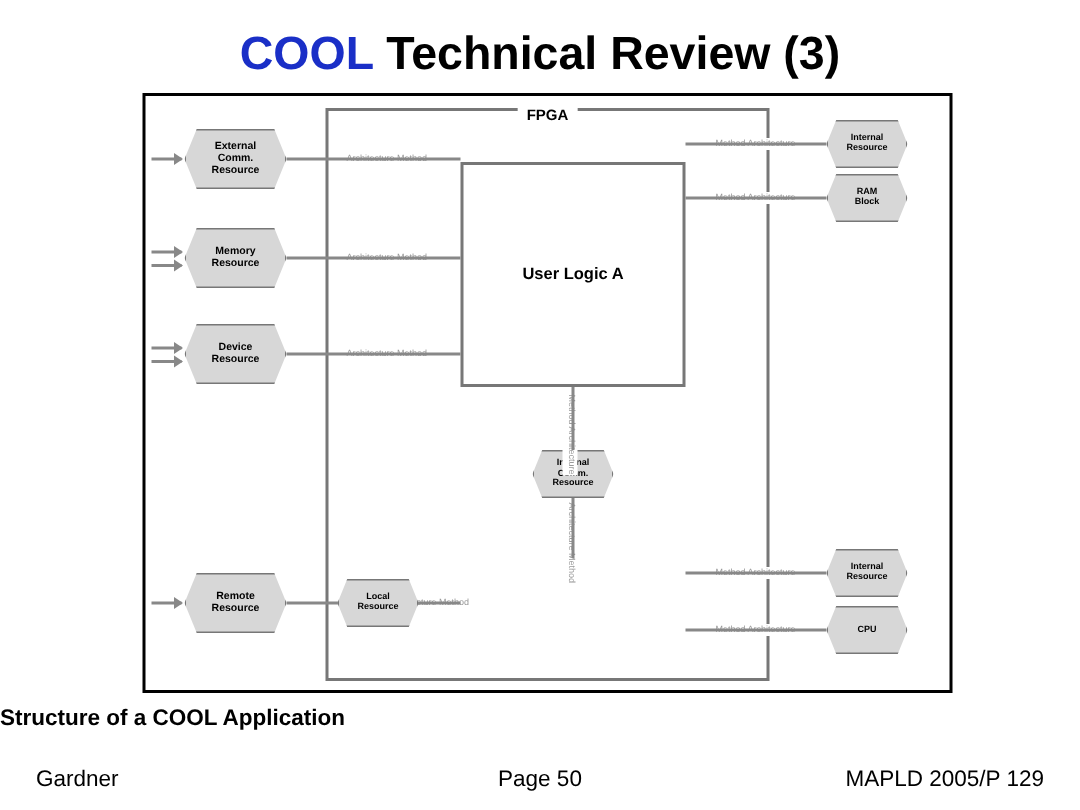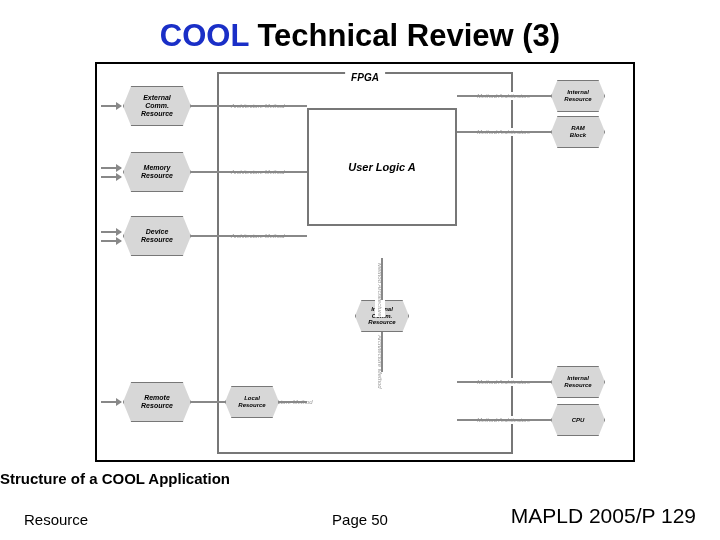--- a/index.html
+++ b/index.html
@@ -20,21 +20,20 @@
   }
   .title .cool { color: #1a2fc7; }
   .diagram-frame {
     position: absolute;
     left: 95px;
     top: 62px;
     width: 540px;
     height: 400px;
     border: 2px solid #000;
     background: #fff;
-    font-style: italic;
   }
   .diagram {
     position: absolute;
     inset: 0;
   }
   
   .fpga-box {
     position: absolute;
     left: 120px;
     top: 8px;
@@ -149,38 +148,38 @@
     left: 0;
     width: 100%;
     bottom: 12px;
     text-align: center;
     font-size: 15px;
   }
   .footer-right {
     position: absolute;
     right: 24px;
     bottom: 12px;
-    font-size: 21px;
+    font-size: 15px;
   }
 </style>
 </head>
 <body>
 
 <div class="title">
   <span class="cool">COOL</span><span> Technical Review (3)</span>
 </div>
 
 <div class="diagram-frame">
   <div class="diagram">
 
     <div class="fpga-box">
       <div class="fpga-label">FPGA</div>
     </div>
 
-    <div class="userlogic" style="left:210px; top:44px; width:150px; height:118px;">User Logic A</div>
+    <div class="userlogic" style="left:210px; top:44px; width:150px; height:150px;">User Logic A</div>
 
 
     <div class="hex" style="left:26px; top:22px;">
         <span style="white-space:pre;">External
 Comm.
 Resource</span>
       </div>
     <div class="hex" style="left:26px; top:88px;">
         <span style="white-space:pre;">Memory
 Resource</span>
@@ -249,15 +248,15 @@
     <div class="bridge vert" style="left:278px; top:198px;">Method Architecture</div>
     <div class="bridge vert" style="left:278px; top:270px;">Architecture Method</div>
     <div class="line-v" style="left:284px; top:194px; height:42px;"></div>
     <div class="line-v" style="left:284px; top:268px; height:40px;"></div>
 
   </div>
 </div>
 
 <div class="caption">Structure of a COOL Application</div>
 
-<div class="footer-left">Resource</div>
+<div class="footer-left">Gardner</div>
 <div class="footer-center">Page 50</div>
 <div class="footer-right">MAPLD 2005/P 129</div>
 
 </body></html>

